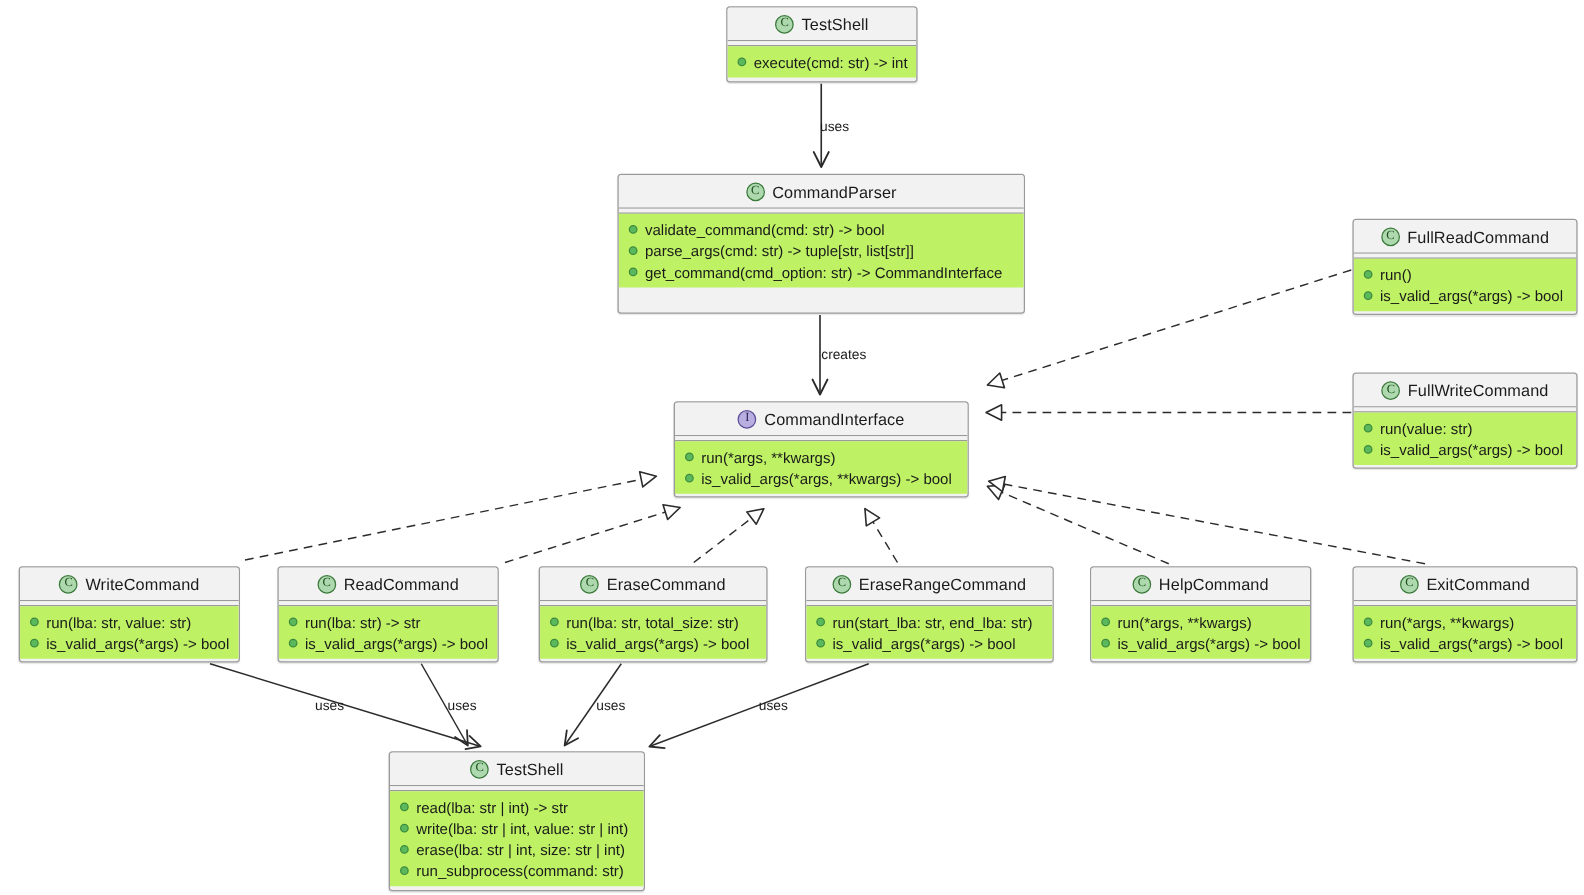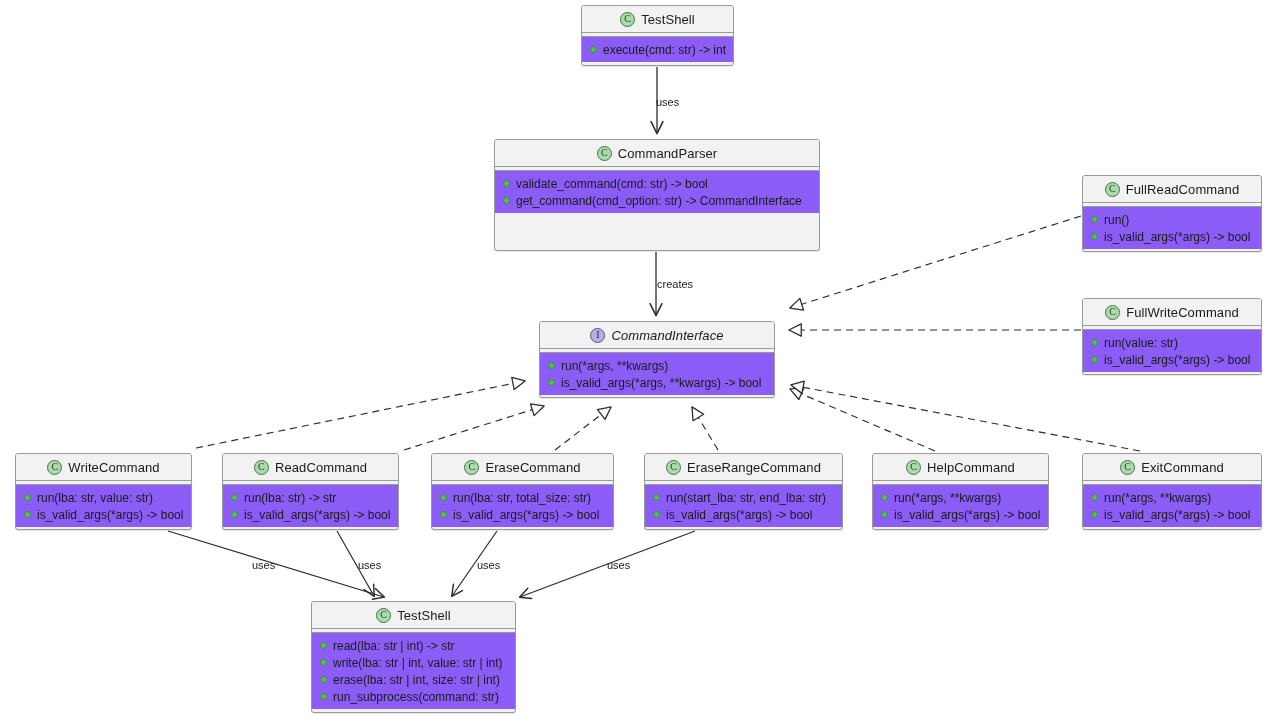--- a/index.html
+++ b/index.html
@@ -48,32 +48,31 @@
     border-bottom: 1px solid #9a9a9a;
     padding: 0 8px;
   }
   .uml-sep {
     height: 3px;
     background: #f2f2f2;
     border-bottom: 1px solid #9a9a9a;
   }
   .uml-body {
     box-sizing: border-box;
-    background: #8b5cf6;
+    background: #bef264;
     padding: 4px 0 4px 0;
   }
   .uml-title {
     font-size: 13px;
     color: #1a1a1a;
     white-space: nowrap;
     letter-spacing: 0.1px;
     text-align: right;
   }
   .uml-title.iface {
-    font-style: italic;
   }
   .stereo-icon {
     width: 15px;
     height: 15px;
     border-radius: 50%;
     display: inline-flex;
     align-items: center;
     justify-content: center;
     font-size: 10px;
     line-height: 1;
@@ -177,20 +176,24 @@
           <span class="uml-title">CommandParser</span>
         </div>
         <div class="uml-sep"></div>
         <div class="uml-body">
           <div class="member">
             <span class="vis-dot"></span>
             <span>validate_command(cmd: str) -&gt; bool</span>
           </div>
           <div class="member">
             <span class="vis-dot"></span>
+            <span>parse_args(cmd: str) -&gt; tuple[str, list[str]]</span>
+          </div>
+          <div class="member">
+            <span class="vis-dot"></span>
             <span>get_command(cmd_option: str) -&gt; CommandInterface</span>
           </div>
         </div>
       </div>
       <div class="uml-class" style="left: 539px; top: 321px; width: 236px; height: 77px;">
         <div class="uml-header">
           <span class="stereo-icon interface-icon">I</span>
           <span class="uml-title iface">CommandInterface</span>
         </div>
         <div class="uml-sep"></div>

